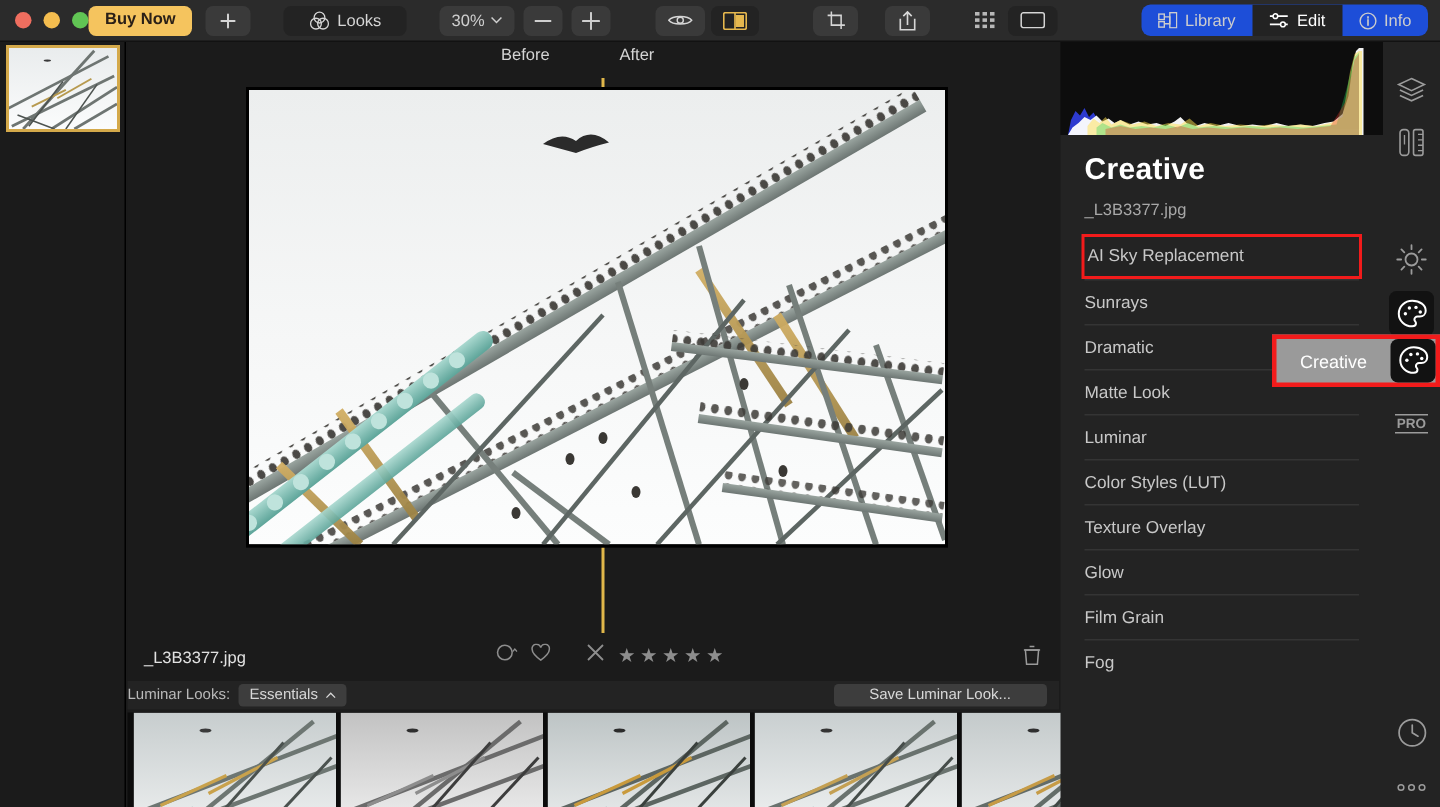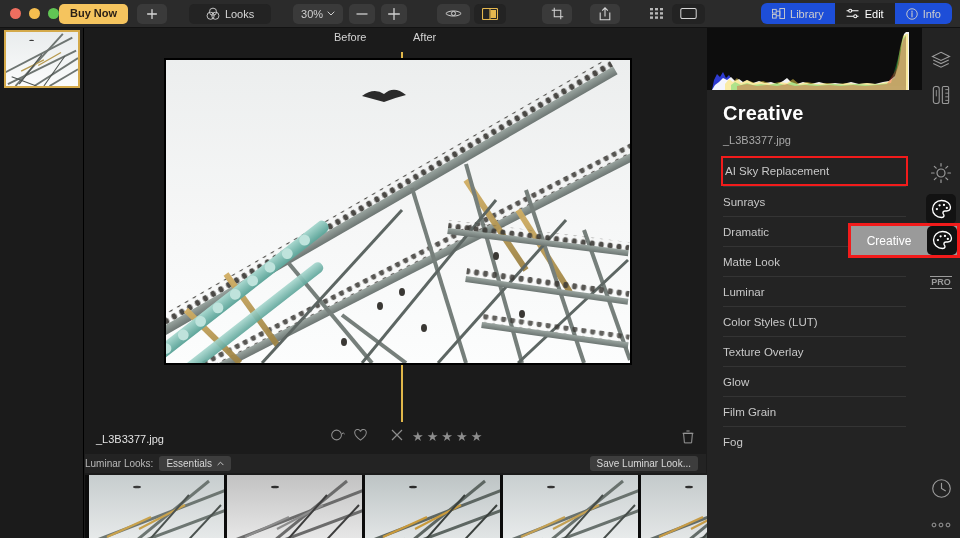--- a/index.html
+++ b/index.html
@@ -136,21 +136,21 @@
   }
   .lbl-looks { font-size: 10px; color: #b9b9b9; }
   .essentials {
     margin-left: 6px; background: #3d3d3d; border-radius: 3px;
     font-size: 10px; color: #d8d8d8; padding: 2px 7px;
     display: flex; align-items: center; gap: 5px;
   }
   .savelook {
     margin-left: auto; margin-right: 8px;
     background: #3d3d3d; border-radius: 3px;
-    font-size: 10px; color: #d8d8d8; padding: 2px 7px;
+    font-size: 10px; color: #d8d8d8; padding: 2px 24px;
   }
 
   .filmstrip {
     position: absolute; top: 447px; left: 0;
     width: 621px; height: 91px;
     background: #0c0c0c;
     display: flex; gap: 3px; padding-left: 4px;
   }
   .preset {
     position: relative; width: 135px; height: 88px;

